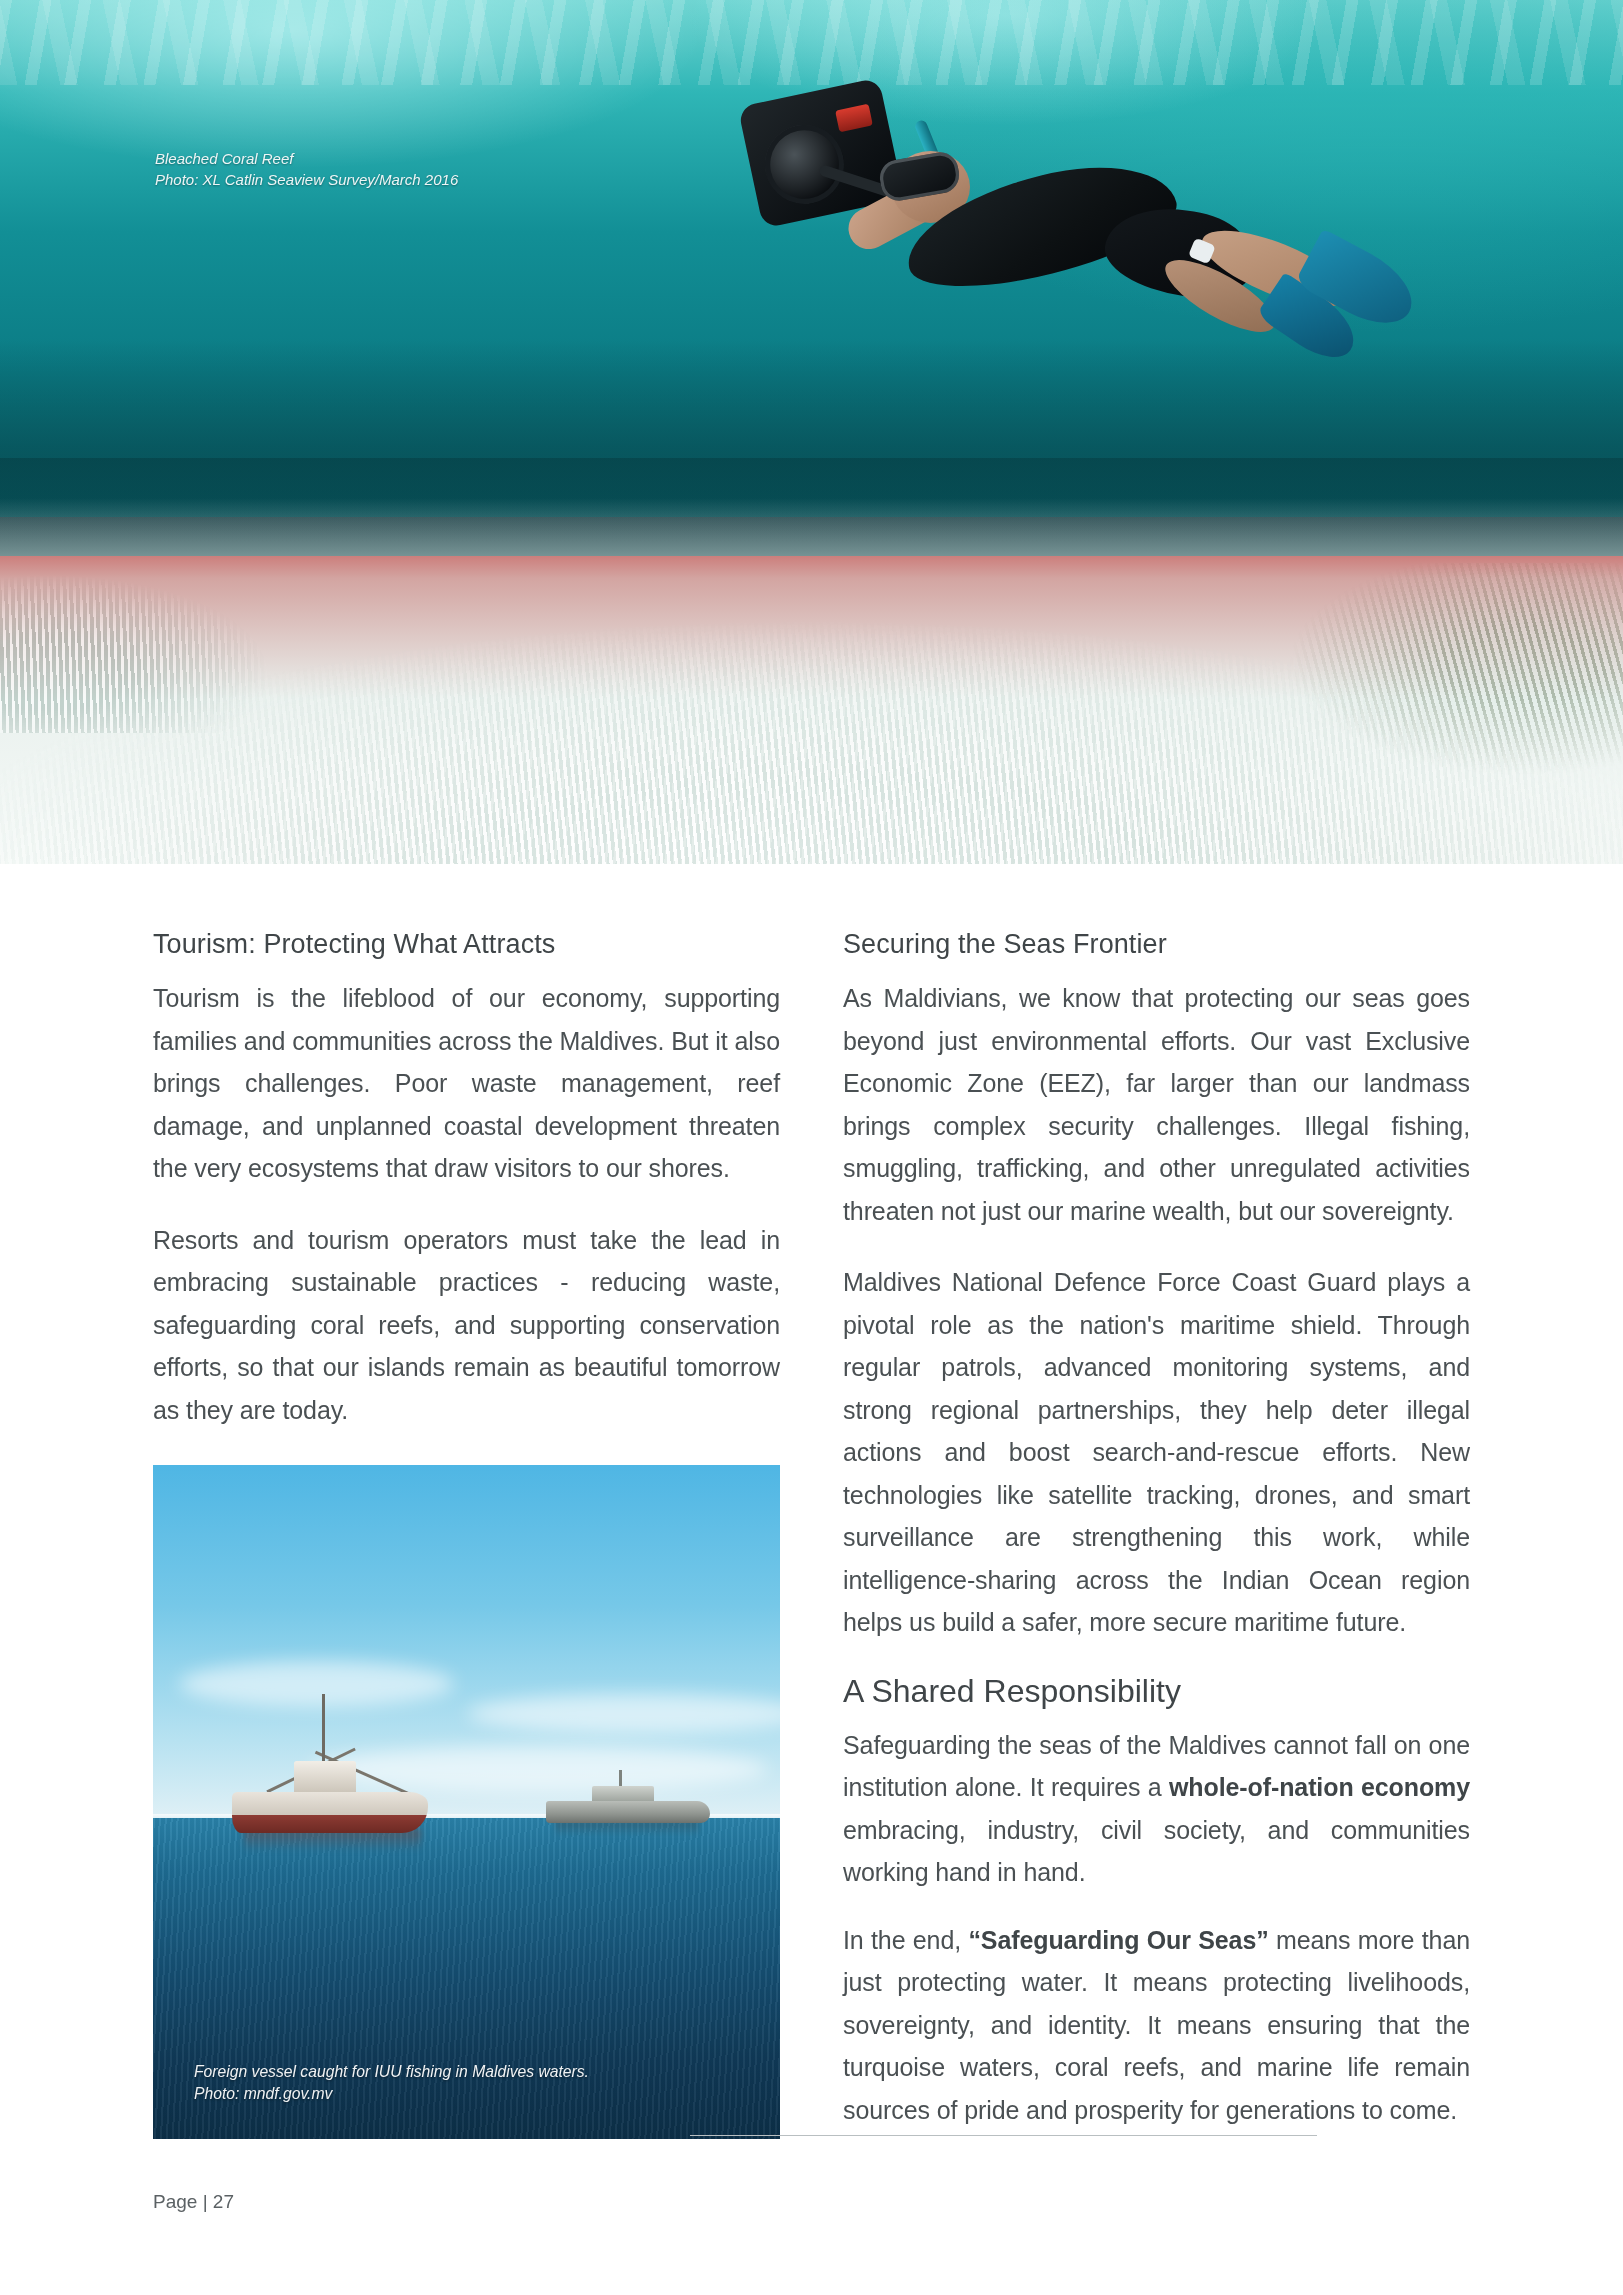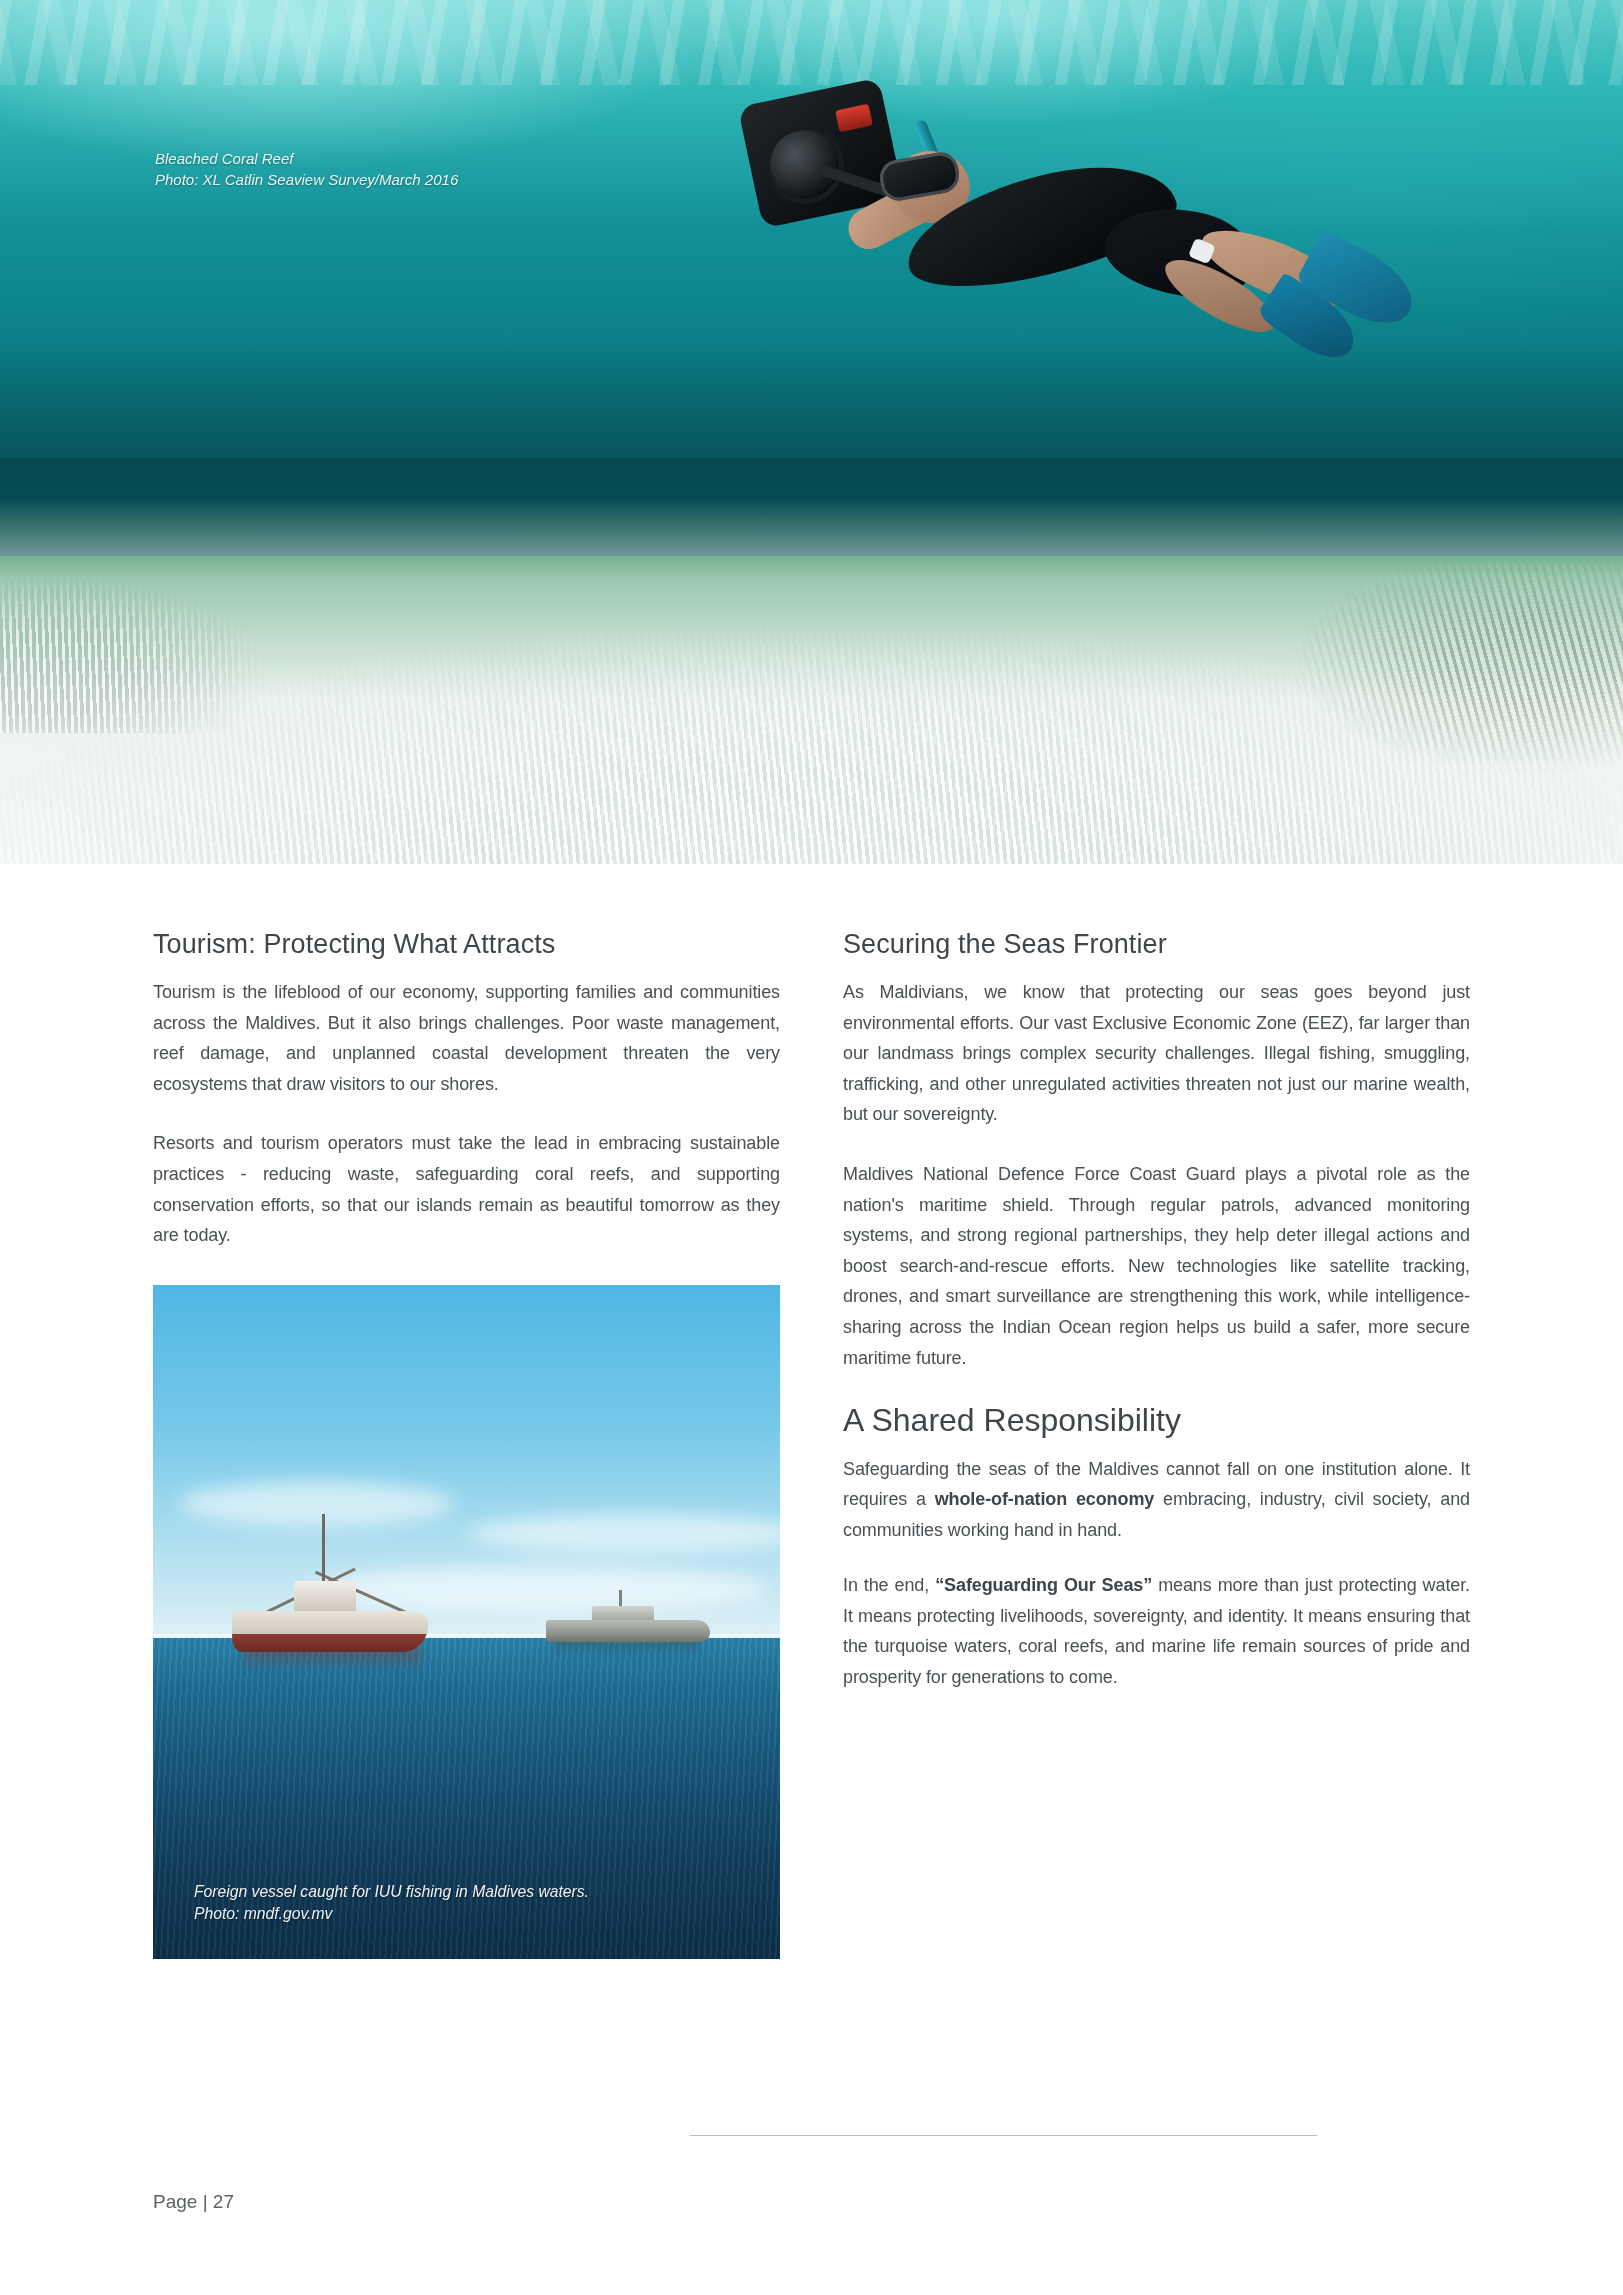--- a/index.html
+++ b/index.html
@@ -17,21 +17,21 @@
   }
 
   
   .hero {
     position: absolute;
     left: 0;
     top: 0;
     width: 1623px;
     height: 864px;
     overflow: hidden;
-    background: #15803d;
+    background: #b91c1c;
   }
   .hero-water {
     position: absolute;
     left: 0; top: 0; right: 0;
     height: 517px;
     background:
       radial-gradient(ellipse 589px 196px at 18% 6%, rgba(215,255,255,0.55), rgba(215,255,255,0) 70%),
       radial-gradient(ellipse 458px 157px at 62% 3%, rgba(200,250,250,0.45), rgba(200,250,250,0) 70%),
       radial-gradient(ellipse 785px 327px at 85% 20%, rgba(40,180,180,0.55), rgba(40,180,180,0) 70%),
       linear-gradient(180deg, #6fd5d2 0%, #2fb6b6 18%, #128f96 45%, #0b7b84 72%, #0a6f74 100%);
@@ -263,21 +263,21 @@
   .col-right { left: 690px; }
 
   h2.section-title {
     font-size: 27px;
     font-weight: 400;
     color: #3f4548;
     margin: 0 0 17px 0;
     letter-spacing: 0.1px;
   }
   p.body {
-    font-size: 18px;
+    font-size: 25px;
     line-height: 1.70;
     margin: 0 0 29px 0;
     text-align: justify;
     color: #4a5053;
     letter-spacing: -0.1px;
   }
   p.body:last-child { margin-bottom: 0; }
   p.tight { margin-bottom: 25px; }
   b { font-weight: 700; color: #3f4548; }
 

